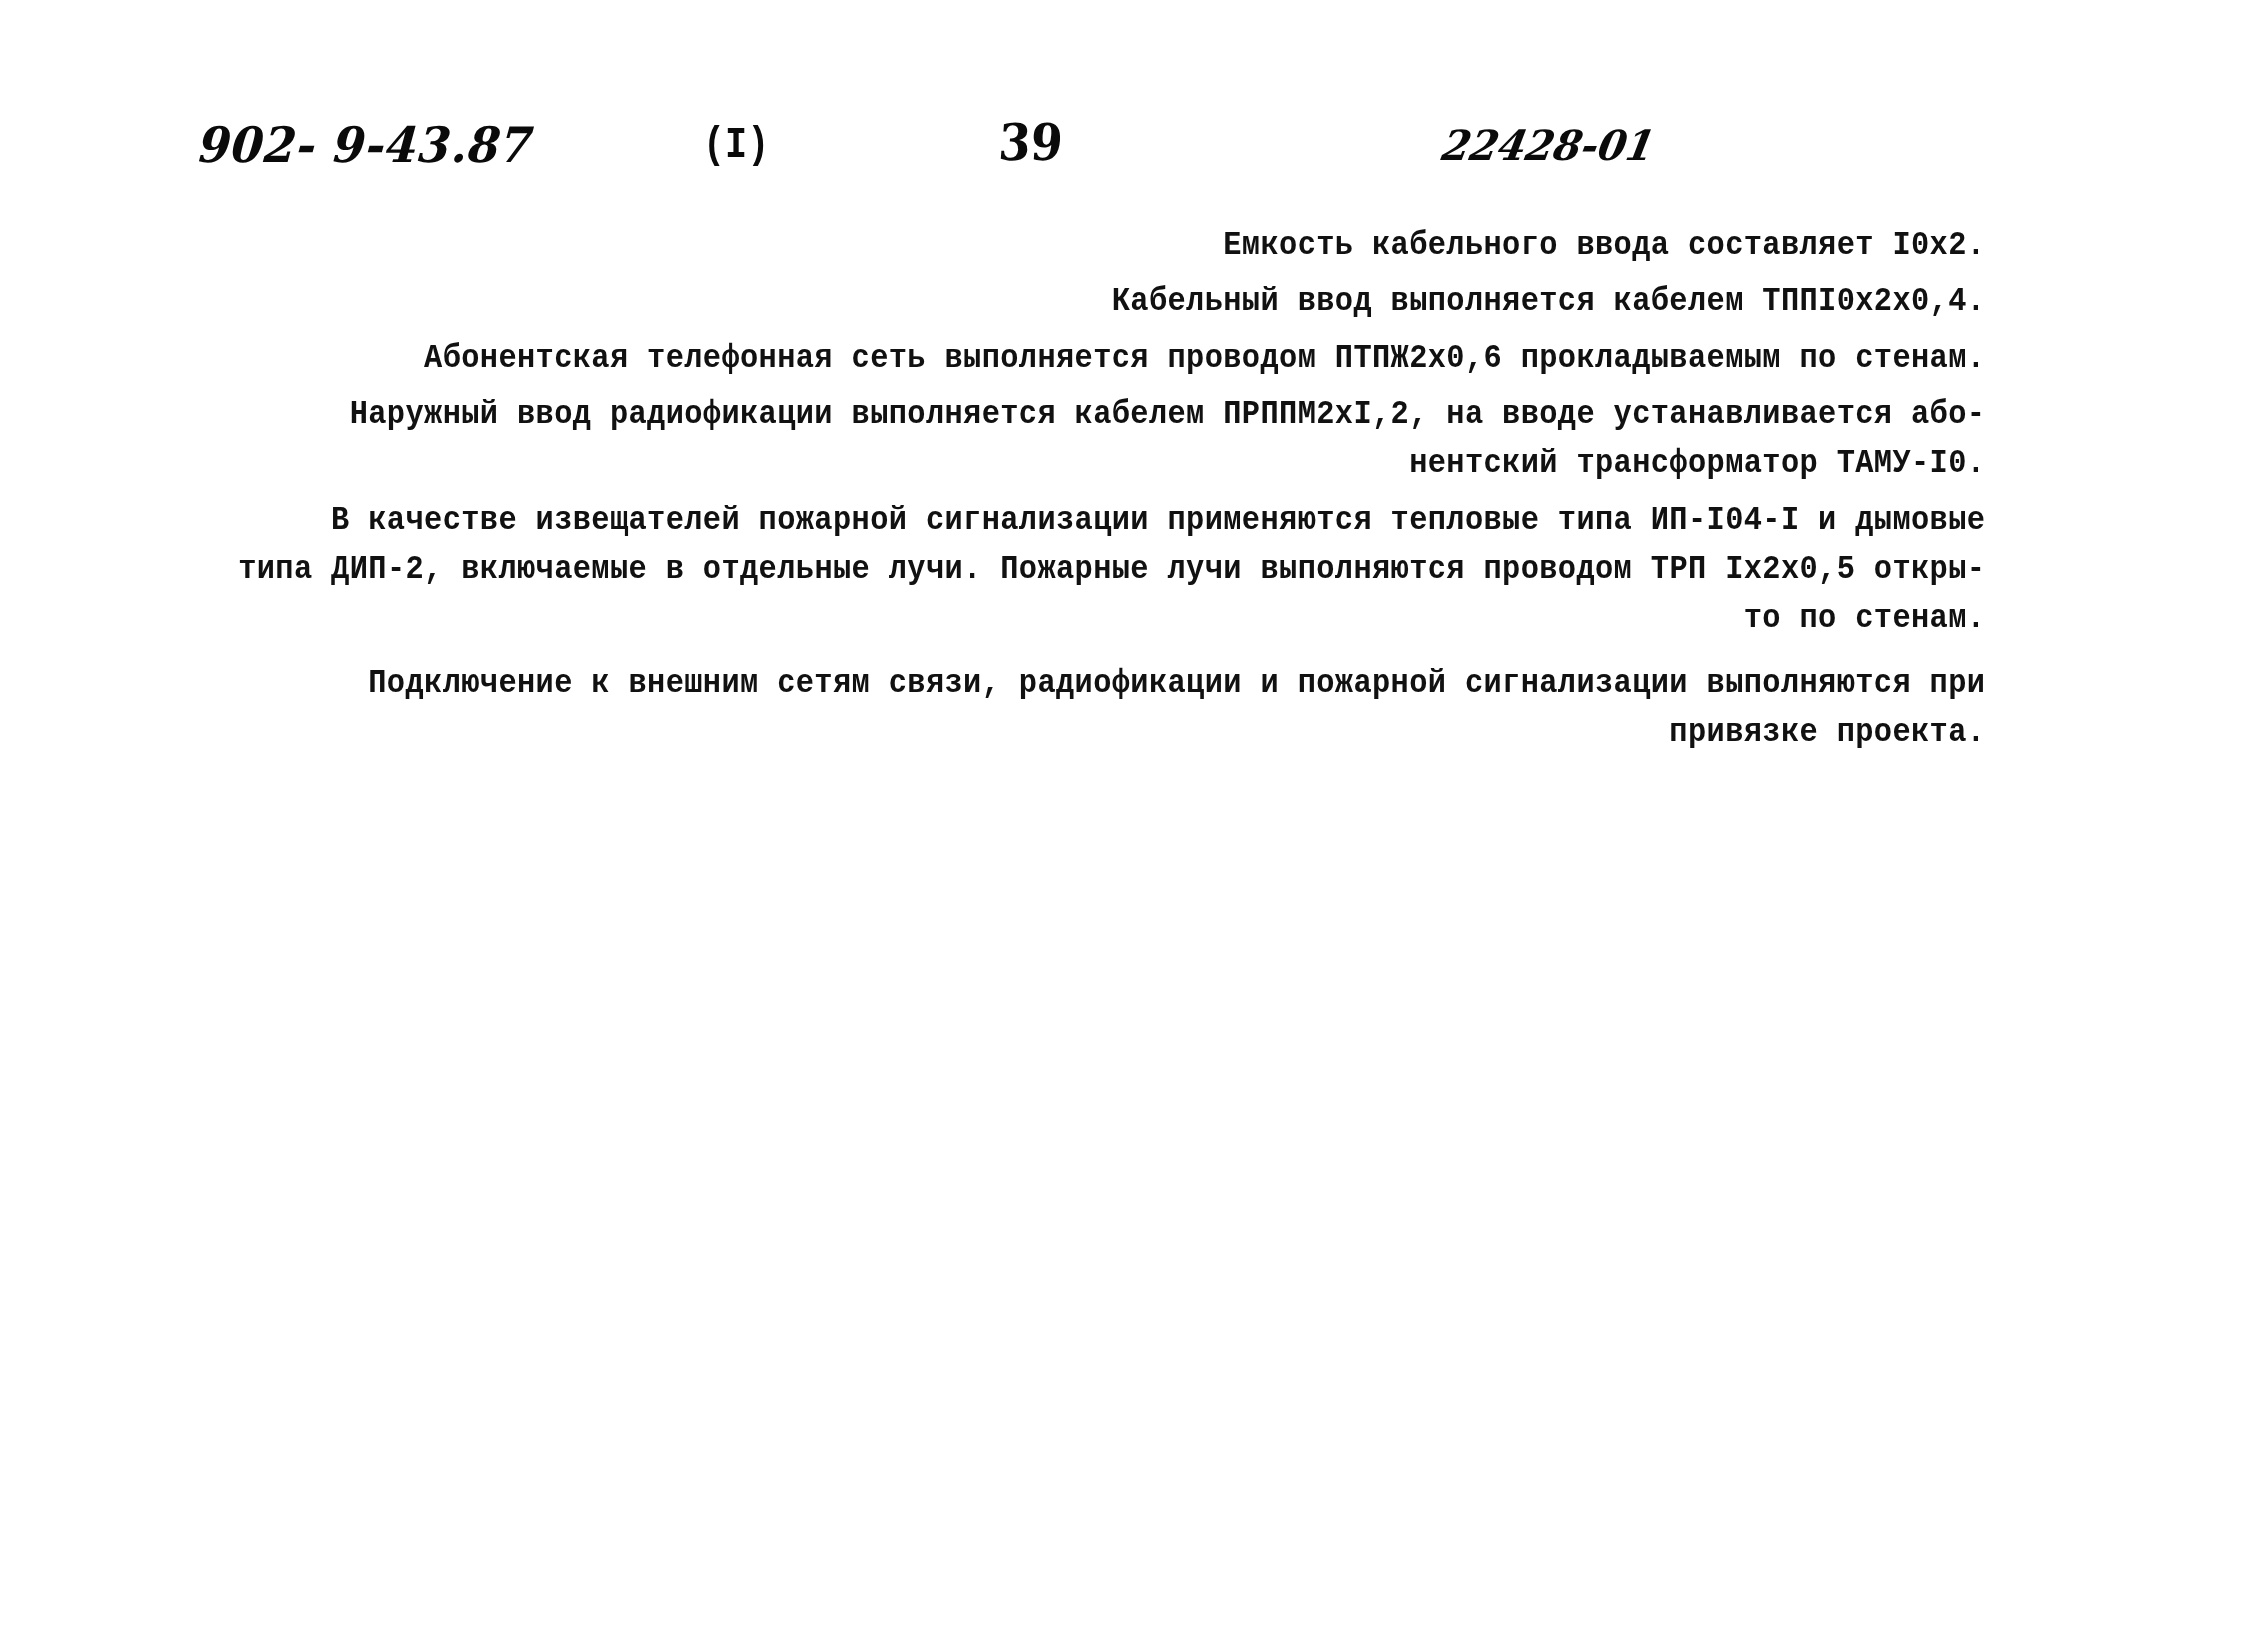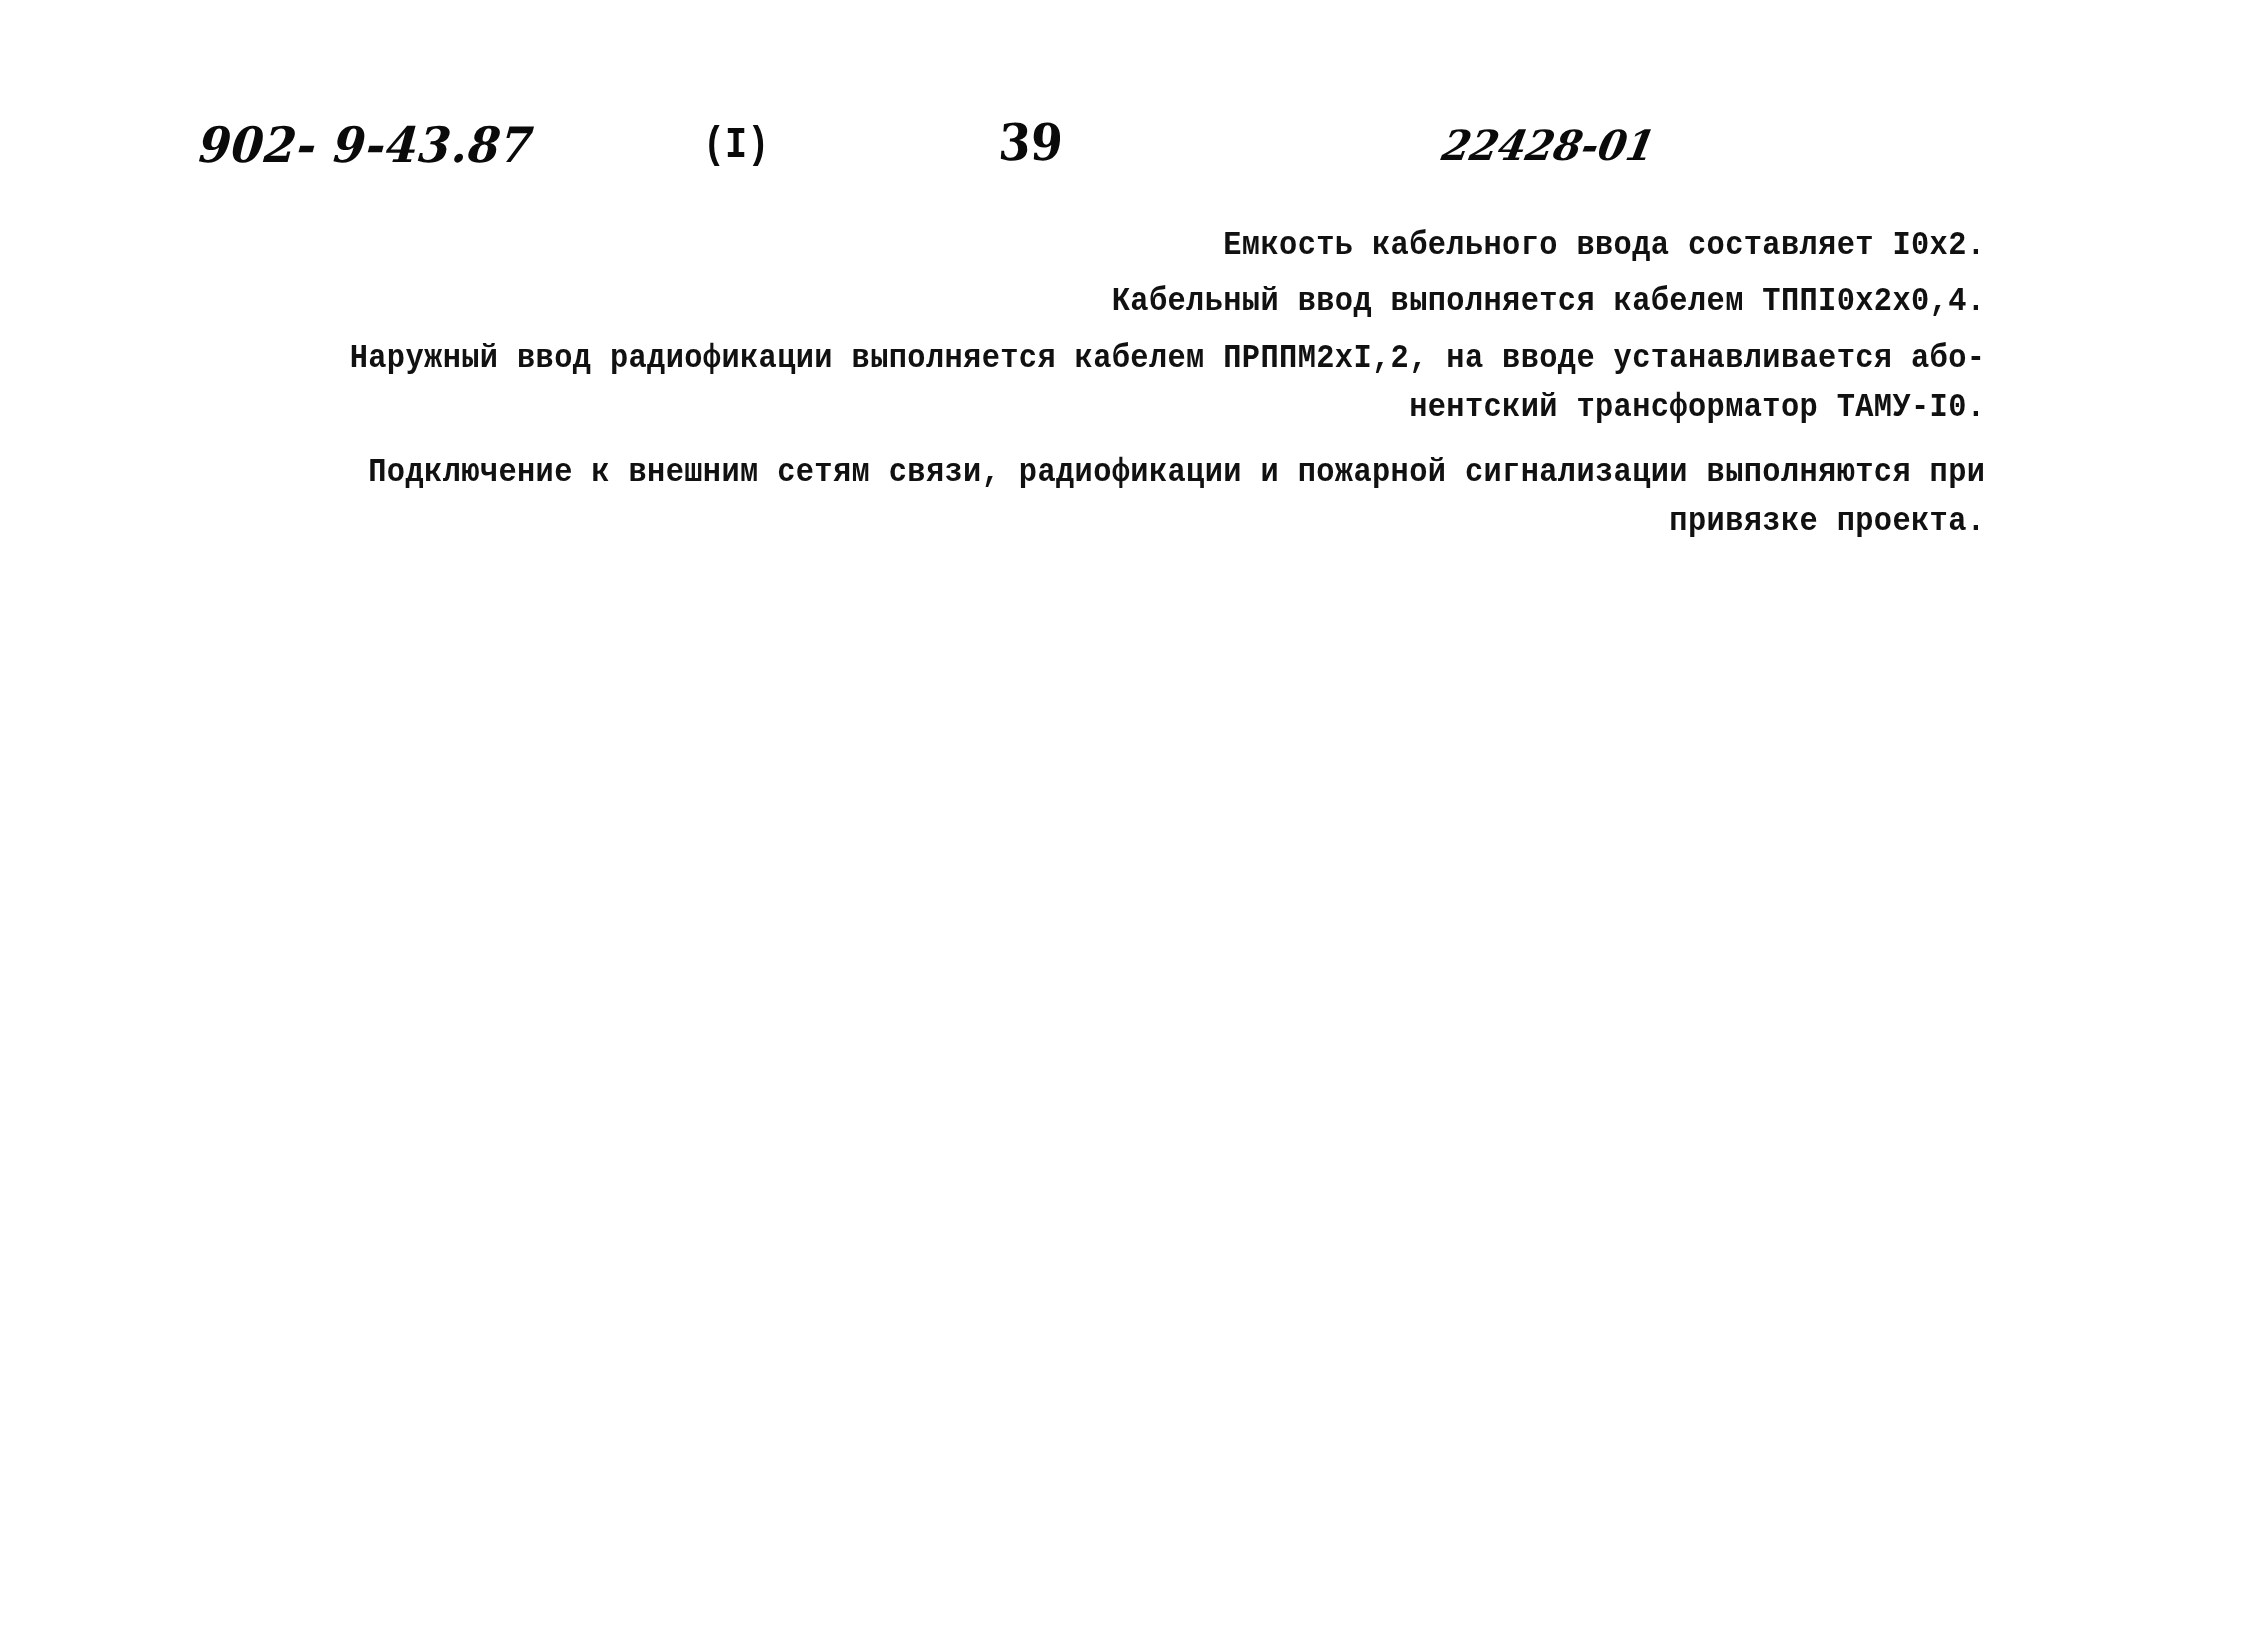--- a/index.html
+++ b/index.html
@@ -127,22 +127,30 @@
   </div>
 
   <div class="doc-body">
       <div class="paragraph">
         <div class="line indent">Емкость кабельного ввода составляет I0x2.</div>
       </div>
       <div class="paragraph">
         <div class="line indent gap-small">Кабельный ввод выполняется кабелем ТППI0x2x0,4.</div>
       </div>
       <div class="paragraph">
+        <div class="line indent gap-small">Абонентская телефонная сеть выполняется проводом ПТПЖ2х0,6 прокладываемым по стенам.</div>
+      </div>
+      <div class="paragraph">
         <div class="line indent gap-small">Наружный ввод радиофикации выполняется кабелем ПРППМ2хI,2, на вводе устанавливается або-</div>
         <div class="line">нентский трансформатор ТАМУ-I0.</div>
+      </div>
+      <div class="paragraph">
+        <div class="line indent gap-small">В качестве извещателей пожарной сигнализации применяются тепловые типа ИП-I04-I и дымовые</div>
+        <div class="line">типа ДИП-2, включаемые в отдельные лучи. Пожарные лучи выполняются проводом ТРП Iх2х0,5 откры-</div>
+        <div class="line">то по стенам.</div>
       </div>
       <div class="paragraph">
         <div class="line indent gap-before">Подключение к внешним сетям связи, радиофикации и пожарной сигнализации выполняются при</div>
         <div class="line">привязке проекта.</div>
       </div>
     </div>
 
 </div>
 
 

